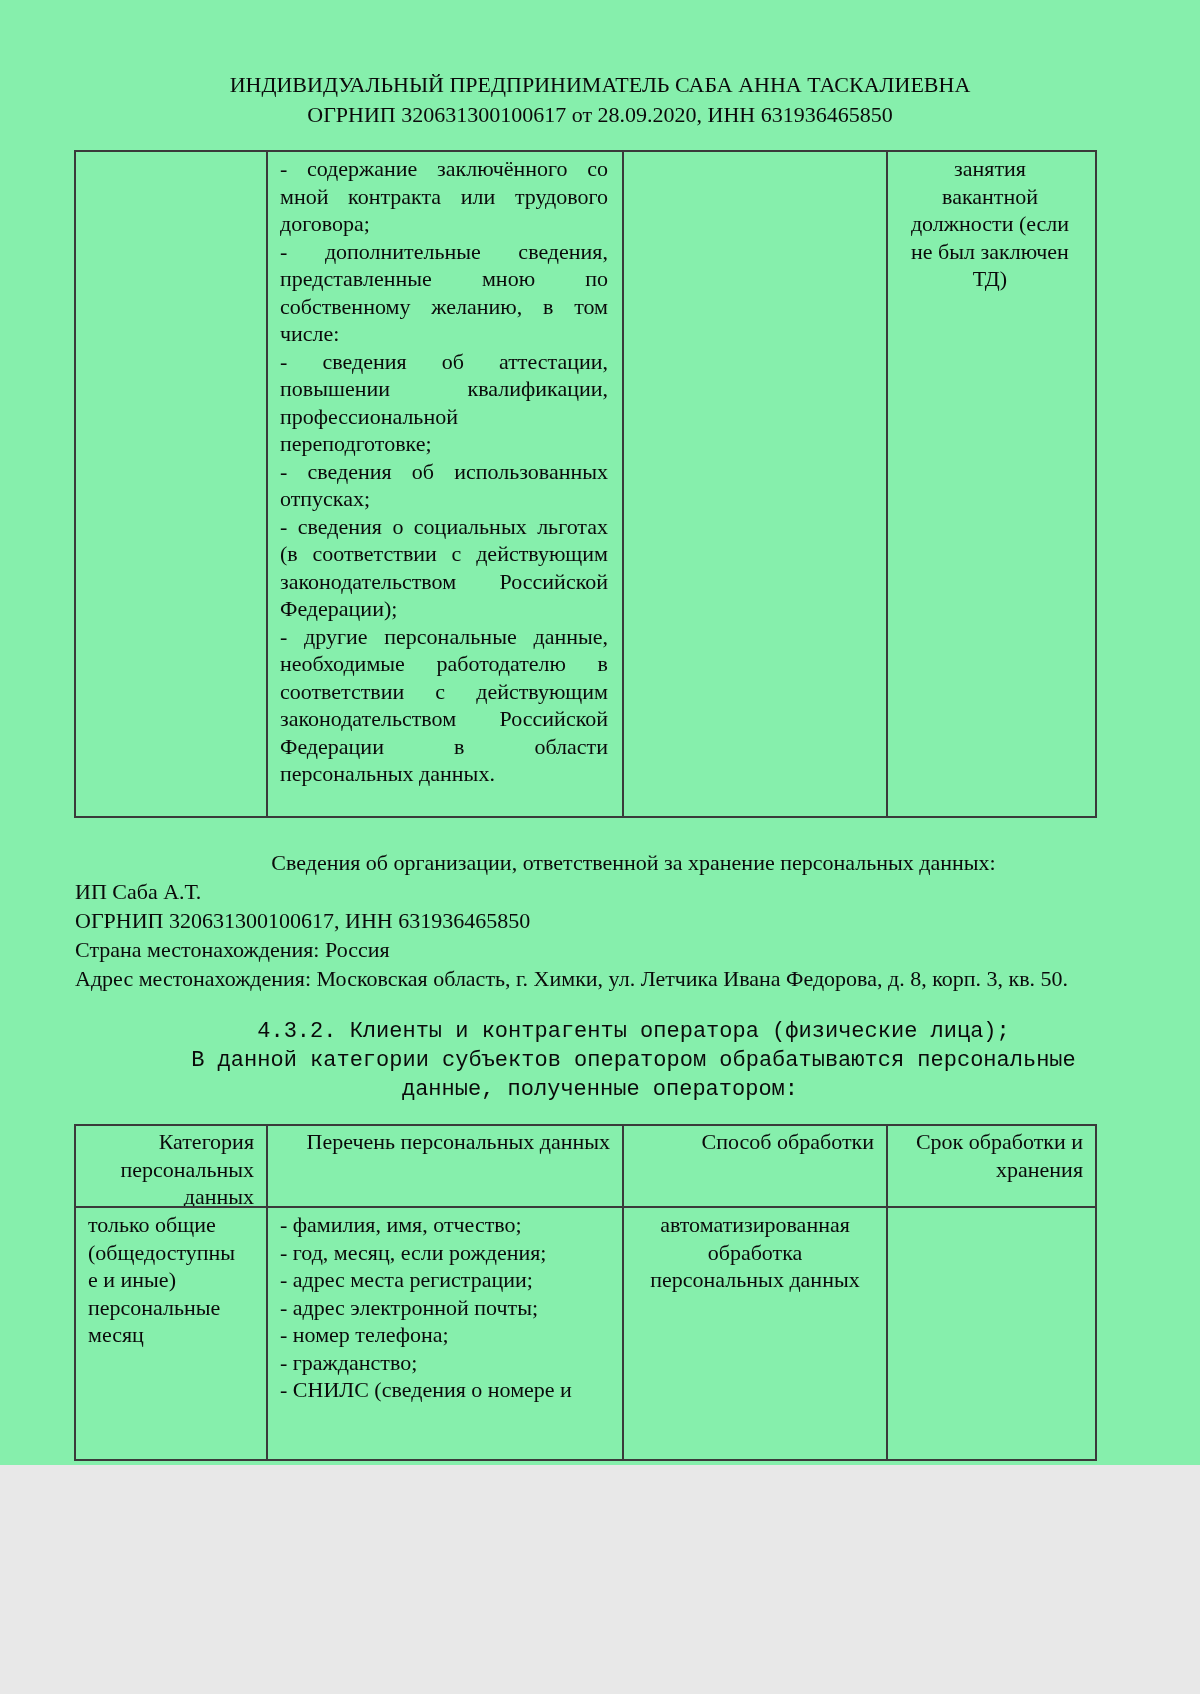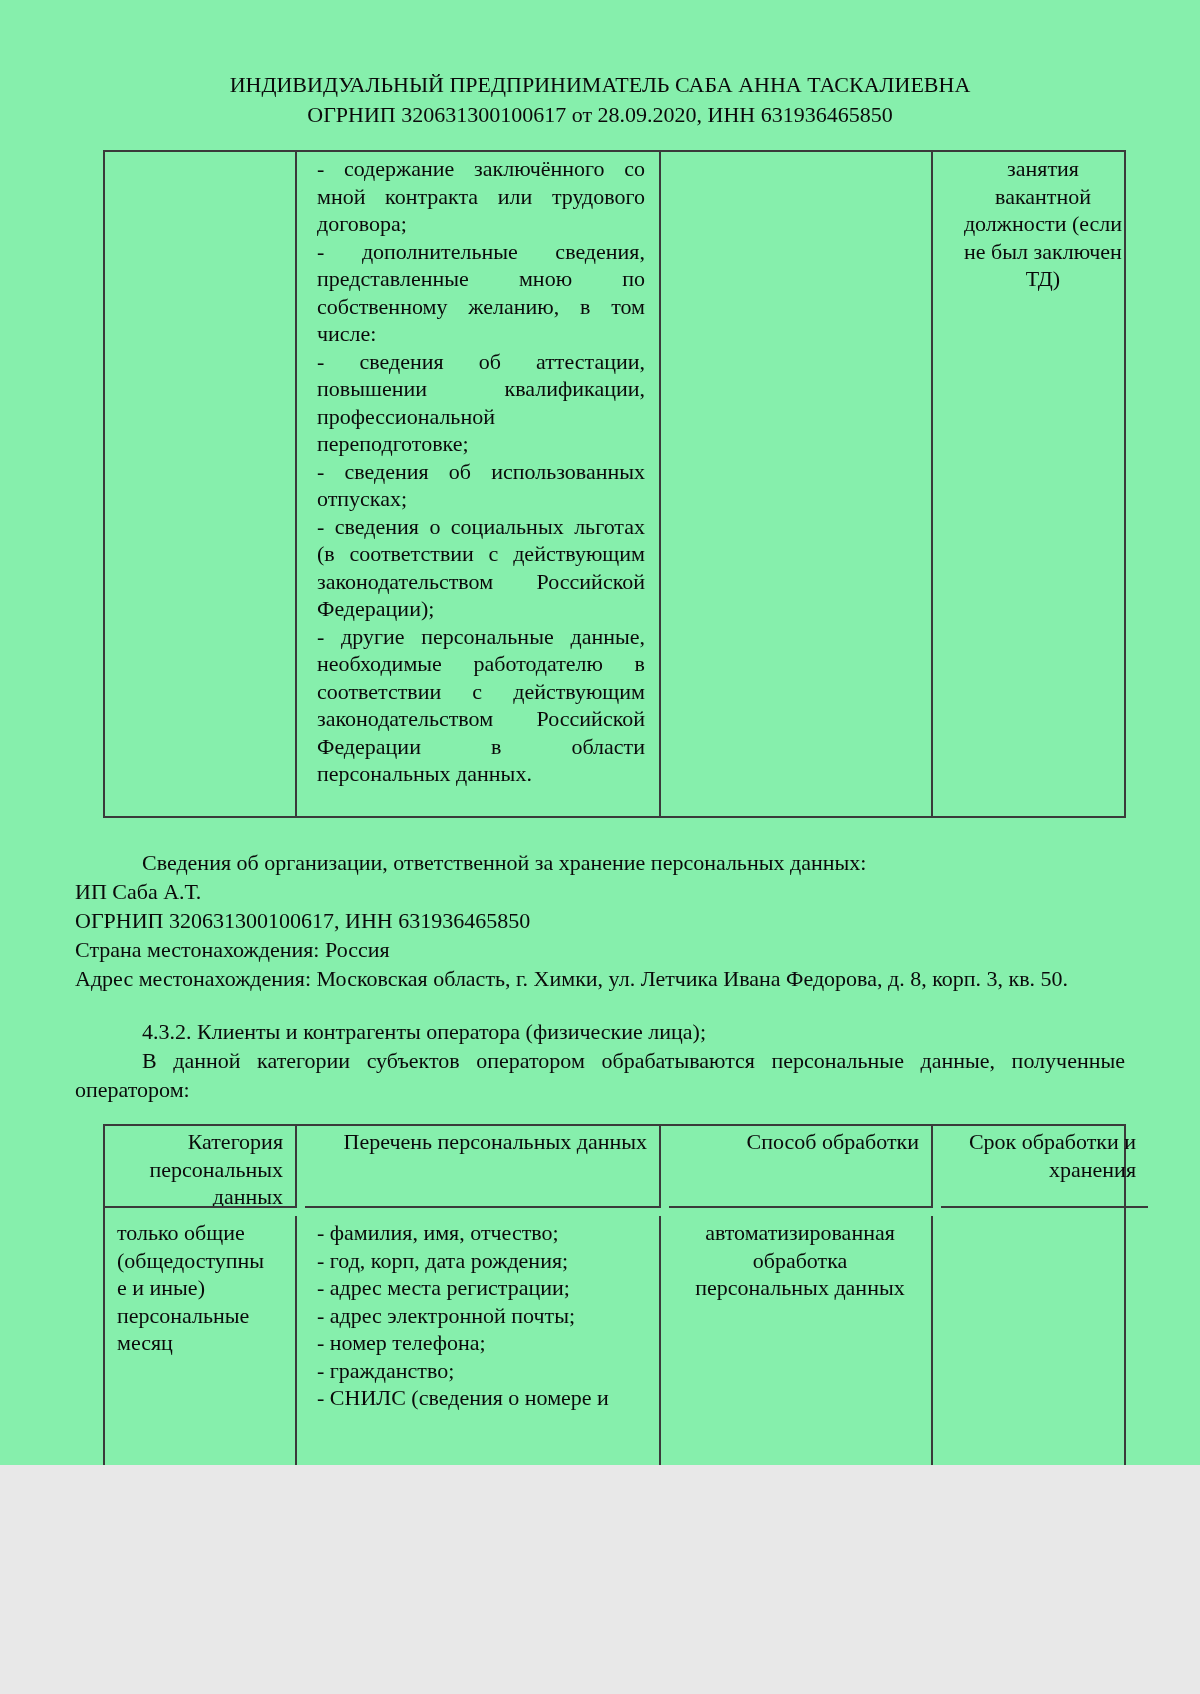--- a/index.html
+++ b/index.html
@@ -19,24 +19,23 @@
   .doc-header {
     padding-top: 70px;
     text-align: center;
     line-height: 30px;
   }
   
   .tbl {
     display: grid;
     grid-template-columns: 192px 356px 264px 207px;
     width: 1023px;
-    margin-left: 103px;
+    margin-left: 74px;
     border: 2px solid #3a3a3a;
     line-height: 27.5px;
-    gap: 8px;
   }
   .tbl1 { margin-top: 20px; grid-template-rows: 664px; }
   .tbl2 { margin-top: 20px; grid-template-rows: 82px 251px; }
   .cell {
     padding: 3px 12px 0 12px;
     border-right: 2px solid #3a3a3a;
     overflow: hidden;
   }
   .cell.last { border-right: none; padding-left: 9px; }
   .cell.hdr { border-bottom: 2px solid #3a3a3a; text-align: right; padding-top: 2px; }
@@ -45,23 +44,23 @@
   .center { text-align: center; }
   .pre { white-space: pre-line; }
   .cell-para { margin: 0; }
   
   .text-block {
     margin-left: 75px;
     margin-right: 75px;
     line-height: 29px;
   }
   .storage-block { margin-top: 30px; }
-  .section-block { margin-top: 24px; }
+  .section-block { margin-top: 24px; font-family: Liberation Mono, monospace; }
   .para { margin: 0; }
-  .indent { text-indent: 67px; }
+  .indent { text-indent: 67px; text-align: center; }
   
   .page-number {
     margin-top: 16px;
     padding-right: 75px;
     text-align: right;
     line-height: 29px;
   }
 </style>
 </head>
 <body>
@@ -112,21 +111,21 @@
     <div class="cell hdr">Способ обработки</div>
     <div class="cell hdr last">Срок обработки и хранения</div>
 
     <div class="cell pre">только общие
 (общедоступны
 е и иные)
 персональные
 месяц</div>
     <div class="cell c2">
         <p class="cell-para">- фамилия, имя, отчество;</p>
-        <p class="cell-para">- год, корп, дата рождения;</p>
+        <p class="cell-para">- год, месяц, если рождения;</p>
         <p class="cell-para">- адрес места регистрации;</p>
         <p class="cell-para">- адрес электронной почты;</p>
         <p class="cell-para">- номер телефона;</p>
         <p class="cell-para">- гражданство;</p>
         <p class="cell-para">- СНИЛС (сведения о номере и</p>
       </div>
     <div class="cell center pre">автоматизированная
 обработка
 персональных данных</div>
   </div>

